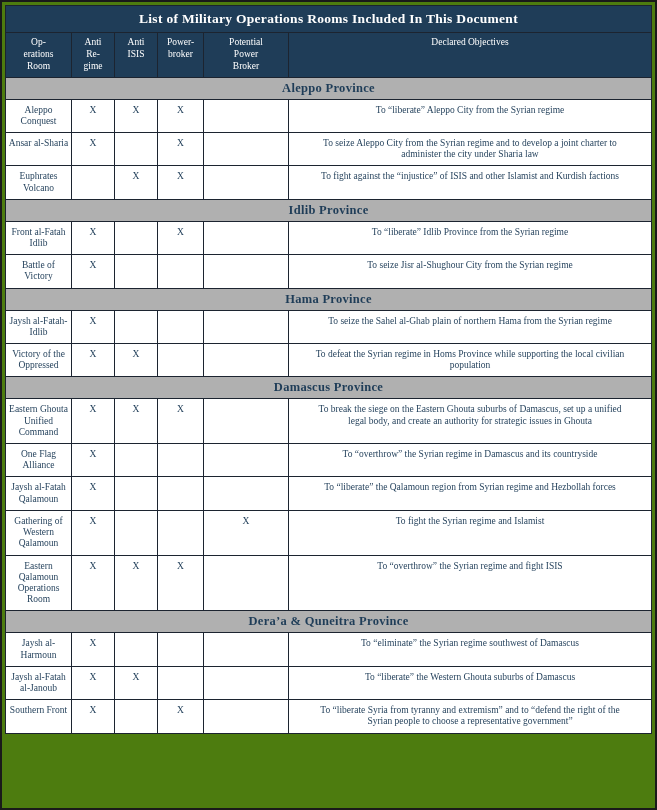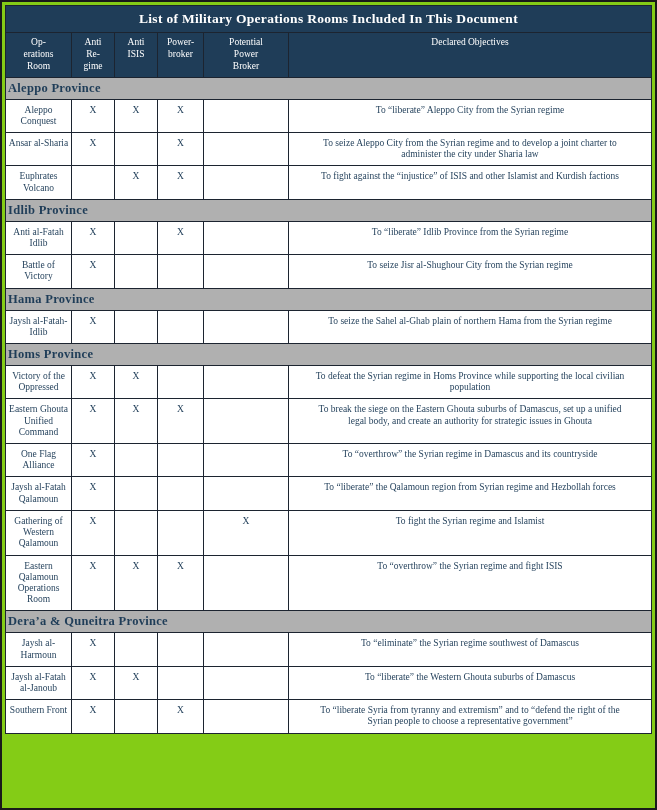--- a/index.html
+++ b/index.html
@@ -7,21 +7,21 @@
     --section-bg:#b0b0b0;
     --text:#1f3d58;
     --border:#1c2430;
     --page-border:#1a1a1a;
   }
   *{box-sizing:border-box;}
   html,body{margin:0;padding:0;background:#ffffff;}
   body{width:657px;height:810px;}
   .page{
     width:657px;height:810px;
-    background:#84cc16;
+    background:#4d7c0f;
     border:2px solid var(--page-border);
     padding:3px;
     overflow:hidden;
   }
   table.ops-table{
     width:100%;
     border-collapse:collapse;
     table-layout:fixed;
     font-family:"Liberation Serif","DejaVu Serif",serif;
     color:var(--text);
@@ -46,21 +46,21 @@
     vertical-align:top;
     padding:4px 2px;
     white-space:pre-line;
   }
   .section-row td{
     background:var(--section-bg);
     color:var(--text);
     font-weight:bold;
     font-size:12.5px;
     letter-spacing:.3px;
-    text-align:left;
+    text-align:center;
     padding:3px 2px;
   }
   .data-row td{
     font-size:9.5px;
     line-height:1.18;
     text-align:center;
     vertical-align:top;
     padding:5px 2px;
     background:#fff;
   }
@@ -126,21 +126,21 @@
           <td class="mark"></td>
           <td class="mark">X</td>
           <td class="mark">X</td>
           <td class="mark"></td>
           <td class="obj">To fight against the “injustice” of ISIS and other Islamist and Kurdish factions</td>
         </tr>
         <tr class="section-row">
           <td colspan="6">Idlib Province</td>
         </tr>
         <tr class="data-row">
-          <td class="room">Anti al-Fatah Idlib</td>
+          <td class="room">Front al-Fatah Idlib</td>
           <td class="mark">X</td>
           <td class="mark"></td>
           <td class="mark">X</td>
           <td class="mark"></td>
           <td class="obj">To “liberate” Idlib Province from the Syrian regime</td>
         </tr>
         <tr class="data-row">
           <td class="room">Battle of Victory</td>
           <td class="mark">X</td>
           <td class="mark"></td>
@@ -152,30 +152,30 @@
           <td colspan="6">Hama Province</td>
         </tr>
         <tr class="data-row">
           <td class="room">Jaysh al-Fatah-Idlib</td>
           <td class="mark">X</td>
           <td class="mark"></td>
           <td class="mark"></td>
           <td class="mark"></td>
           <td class="obj">To seize the Sahel al-Ghab plain of northern Hama from the Syrian regime</td>
         </tr>
-        <tr class="section-row">
-          <td colspan="6">Homs Province</td>
-        </tr>
         <tr class="data-row">
           <td class="room">Victory of the Oppressed</td>
           <td class="mark">X</td>
           <td class="mark">X</td>
           <td class="mark"></td>
           <td class="mark"></td>
           <td class="obj">To defeat the Syrian regime in Homs Province while supporting the local civilian population</td>
+        </tr>
+        <tr class="section-row">
+          <td colspan="6">Damascus Province</td>
         </tr>
         <tr class="data-row">
           <td class="room">Eastern Ghouta Unified Command</td>
           <td class="mark">X</td>
           <td class="mark">X</td>
           <td class="mark">X</td>
           <td class="mark"></td>
           <td class="obj">To break the siege on the Eastern Ghouta suburbs of Damascus, set up a unified legal body, and create an authority for strategic issues in Ghouta</td>
         </tr>
         <tr class="data-row">

